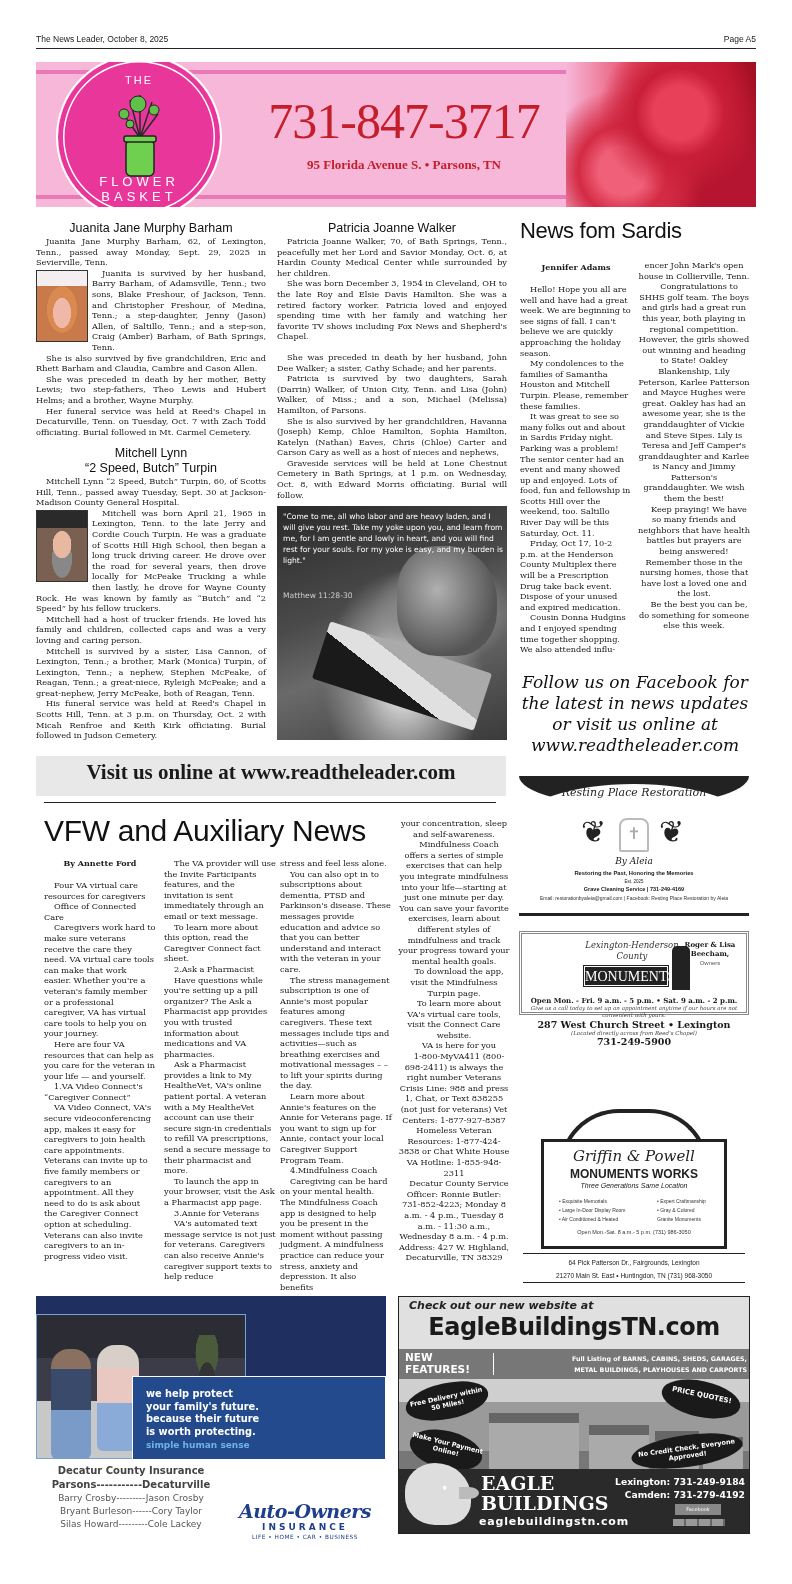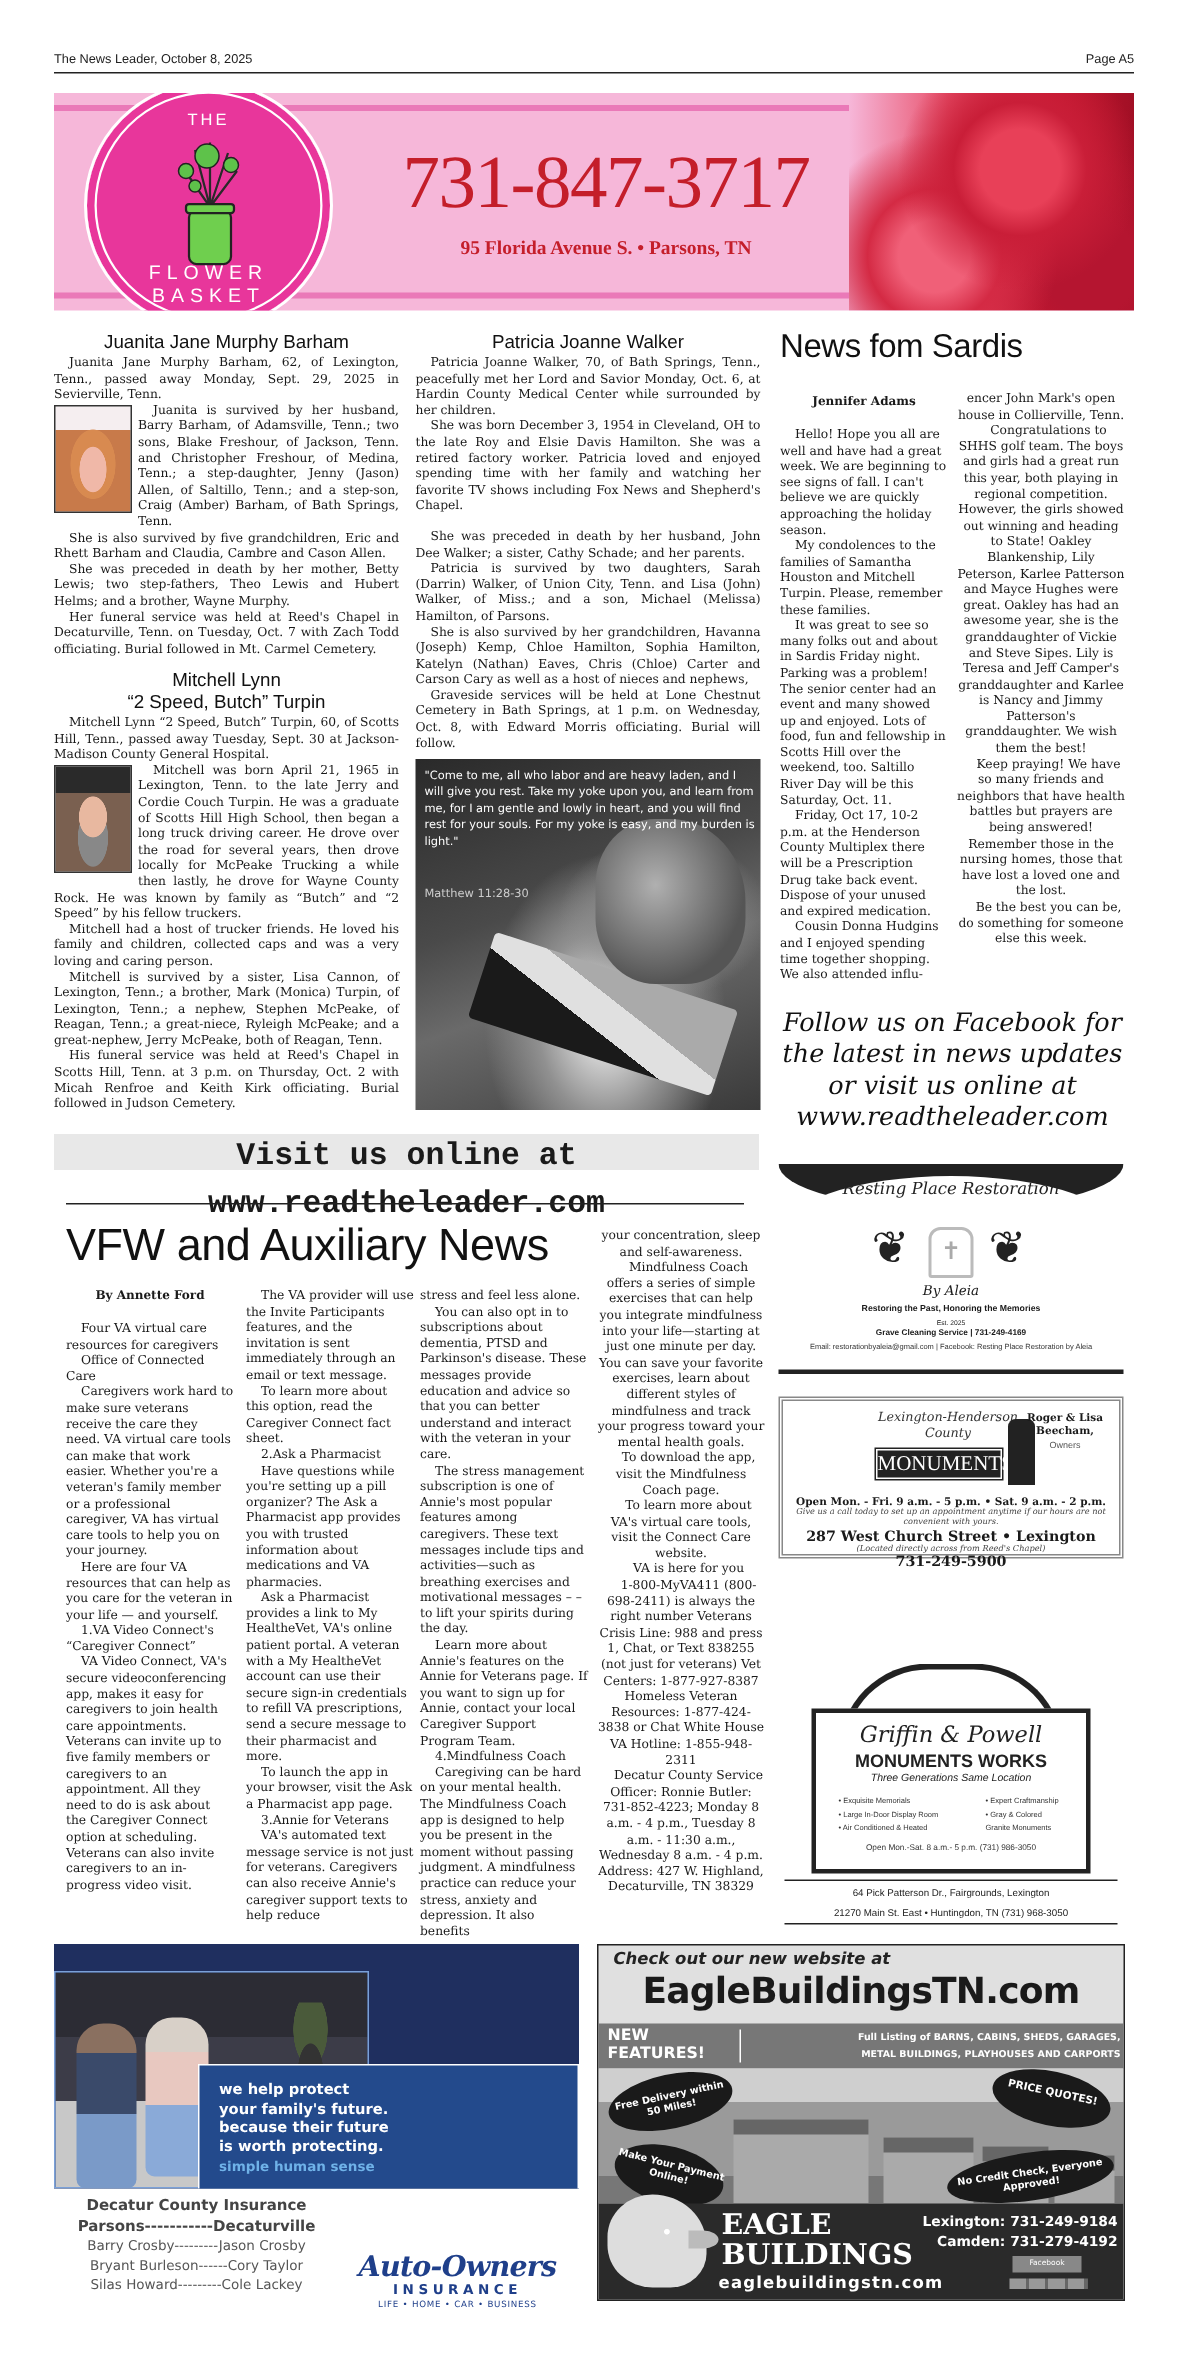--- a/index.html
+++ b/index.html
@@ -43,42 +43,42 @@
   .scripture { left: 277px; top: 506px; width: 230px; height: 234px; overflow: hidden;
     background: radial-gradient(ellipse at 72% 45%, #8a8a8a 0 12%, transparent 30%),
                 radial-gradient(ellipse at 55% 75%, #d0d0d0 0 10%, #909090 25%, transparent 45%),
                 linear-gradient(160deg, #2a2a2a 0%, #4a4a4a 40%, #6a6a6a 60%, #3a3a3a 100%); }
   .scripture .quote { position: absolute; left: 6px; top: 5px; width: 222px; font-family: "DejaVu Sans", sans-serif; font-size: 7.6px; line-height: 11px; color: #fff; }
   .scripture .ref { position: absolute; left: 6px; top: 85px; font-family: "DejaVu Sans", sans-serif; font-size: 7.6px; color: #ccc; }
   .scripture .book { position: absolute; left: 40px; top: 140px; width: 170px; height: 60px; background: linear-gradient(20deg, #1a1a1a 0 40%, #e0e0e0 40% 60%, #aaa 60%); transform: rotate(18deg); border-radius: 3px; }
   .scripture .hands { position: absolute; left: 120px; top: 40px; width: 100px; height: 110px; border-radius: 40% 50% 40% 40%; background: radial-gradient(ellipse at 40% 40%, #b0b0b0, #555 70%); }
 
   
-  .visit { left: 36px; top: 756px; width: 470px; height: 24px; background: #e8e8e8; text-align: center; font-family: Liberation Mono, monospace; font-weight: bold; font-size: 21px; line-height: 32px; color: #1a1a1a; }
+  .visit { left: 36px; top: 756px; width: 470px; height: 40px; background: #e8e8e8; text-align: center; font-family: Liberation Serif, serif; font-weight: bold; font-size: 21px; line-height: 32px; color: #1a1a1a; }
   .rule2 { left: 44px; top: 802px; width: 452px; height: 1px; background: #222; }
 
   
   .vfw-title { left: 44px; top: 814px; font-family: "Liberation Sans", sans-serif; font-size: 30px; font-weight: normal; color: #111; letter-spacing: -0.3px; }
   .col { position: absolute; }
 
   
   .rp-ad { left: 519px; top: 776px; width: 230px; height: 140px; border-bottom: 3px solid #222; background: #fff; overflow: hidden; }
   .rp-ad .arc { position: absolute; left: 0; top: 0; width: 100%; height: 30px; background: #222; border-radius: 0 0 50% 50% / 0 0 100% 100%; }
   .rp-ad .arcw { position: absolute; left: 0; top: 8px; width: 100%; height: 40px; background: #fff; border-radius: 50% 50% 0 0 / 100% 100% 0 0; }
   .rp-ad .name { position: absolute; top: 10px; width: 100%; text-align: center; font-family: "DejaVu Serif", serif; font-style: italic; font-size: 11px; color: #222; }
   .rp-ad .stone { position: absolute; left: 100px; top: 42px; width: 30px; height: 34px; border: 2px solid #bbb; border-radius: 8px 8px 2px 2px; color: #aaa; text-align: center; font-size: 16px; line-height: 28px; }
   .rp-ad .wreath { position: absolute; top: 38px; font-size: 30px; color: #222; }
   .rp-ad .by { position: absolute; top: 80px; width: 100%; text-align: center; font-family: "DejaVu Serif", serif; font-style: italic; font-size: 9px; }
   .rp-ad .tag { position: absolute; top: 94px; width: 100%; text-align: center; font-family: "Liberation Sans", sans-serif; font-weight: bold; font-size: 5.8px; }
   .rp-ad .est { position: absolute; top: 103px; width: 100%; text-align: center; font-family: "Liberation Sans", sans-serif; font-size: 4.5px; }
   .rp-ad .svc { position: absolute; top: 110px; width: 100%; text-align: center; font-family: "Liberation Sans", sans-serif; font-weight: bold; font-size: 5.5px; }
   .rp-ad .email { position: absolute; top: 119px; width: 100%; text-align: center; font-family: "Liberation Sans", sans-serif; font-size: 5px; color: #333; }
 
   
-  .lh-ad { left: 519px; top: 931px; width: 230px; height: 108px; border: 3px double #888; padding: 4px; }
+  .lh-ad { left: 519px; top: 931px; width: 230px; height: 84px; border: 3px double #888; padding: 4px; }
   .lh-ad .county { position: absolute; left: 60px; top: 6px; width: 100px; text-align: center; font-family: "DejaVu Serif", serif; font-style: italic; font-size: 8.5px; line-height: 11px; color: #333; }
   .lh-ad .mon { position: absolute; left: 62px; top: 32px; width: 84px; height: 20px; background: #222; color: #fff; text-align: center; font-family: "Liberation Serif", serif; font-size: 14px; line-height: 20px; border: 1px solid #fff; box-shadow: 0 0 0 1px #222; }
   .lh-ad .stone2 { position: absolute; left: 150px; top: 12px; width: 18px; height: 44px; background: #222; border-radius: 5px 5px 0 0; }
   .lh-ad .owners { position: absolute; right: 6px; top: 6px; width: 60px; text-align: center; font-family: "DejaVu Serif", serif; font-weight: bold; font-size: 7px; line-height: 9px; }
   .lh-ad .owners i { font-weight: normal; font-family: "Liberation Sans", sans-serif; font-size: 6px; color: #555; font-style: normal; }
   .lh-ad .hours { position: absolute; left: 0; top: 62px; width: 100%; text-align: center; font-family: "DejaVu Serif", serif; font-weight: bold; font-size: 7px; }
   .lh-ad .call { position: absolute; left: 0; top: 71px; width: 100%; text-align: center; font-family: "DejaVu Serif", serif; font-style: italic; font-size: 5.5px; line-height: 7px; color: #444; }
   .lh-ad .street { position: absolute; left: 0; top: 85px; width: 100%; text-align: center; font-family: "DejaVu Serif", serif; font-weight: bold; font-size: 9.5px; }
   .lh-ad .across { position: absolute; left: 0; top: 96px; width: 100%; text-align: center; font-family: "DejaVu Serif", serif; font-style: italic; font-size: 5.5px; color: #444; }
   .lh-ad .ph { position: absolute; left: 0; top: 102px; width: 100%; text-align: center; font-family: "DejaVu Serif", serif; font-weight: bold; font-size: 9.5px; }
@@ -263,21 +263,21 @@
     <p>The stress management subscription is one of Annie's most popular features among caregivers. These text messages include tips and activities—such as breathing exercises and motivational messages – – to lift your spirits during the day.</p>
     <p>Learn more about Annie's features on the Annie for Veterans page. If you want to sign up for Annie, contact your local Caregiver Support Program Team.</p>
     <p>4.Mindfulness Coach</p>
     <p>Caregiving can be hard on your mental health. The Mindfulness Coach app is designed to help you be present in the moment without passing judgment. A mindfulness practice can reduce your stress, anxiety and depression. It also benefits</p>
   </div>
 </div>
 <div class="col" style="left:398px;top:818px;width:112px;">
   <div class="body-text" style="text-align:center">
     <div>your concentration, sleep and self-awareness.</div>
     <p>Mindfulness Coach offers a series of simple exercises that can help you integrate mindfulness into your life—starting at just one minute per day. You can save your favorite exercises, learn about different styles of mindfulness and track your progress toward your mental health goals.</p>
-    <p>To download the app, visit the Mindfulness Coach page.</p>
+    <p>To download the app, visit the Mindfulness Turpin page.</p>
     <p>To learn more about VA's virtual care tools, visit the Connect Care website.</p>
     <p>VA is here for you</p>
     <p>1-800-MyVA411 (800-698-2411) is always the right number Veterans Crisis Line: 988 and press 1, Chat, or Text 838255 (not just for veterans) Vet Centers: 1-877-927-8387 Homeless Veteran Resources: 1-877-424-3838 or Chat White House VA Hotline: 1-855-948-2311</p>
     <p>Decatur County Service Officer: Ronnie Butler: 731-852-4223; Monday 8 a.m. - 4 p.m., Tuesday 8 a.m. - 11:30 a.m., Wednesday 8 a.m. - 4 p.m. Address: 427 W. Highland, Decaturville, TN 38329</p>
   </div>
 </div>
 
 <div class="abs rp-ad">
   <div class="arc"></div>
   <div class="arcw"></div>

